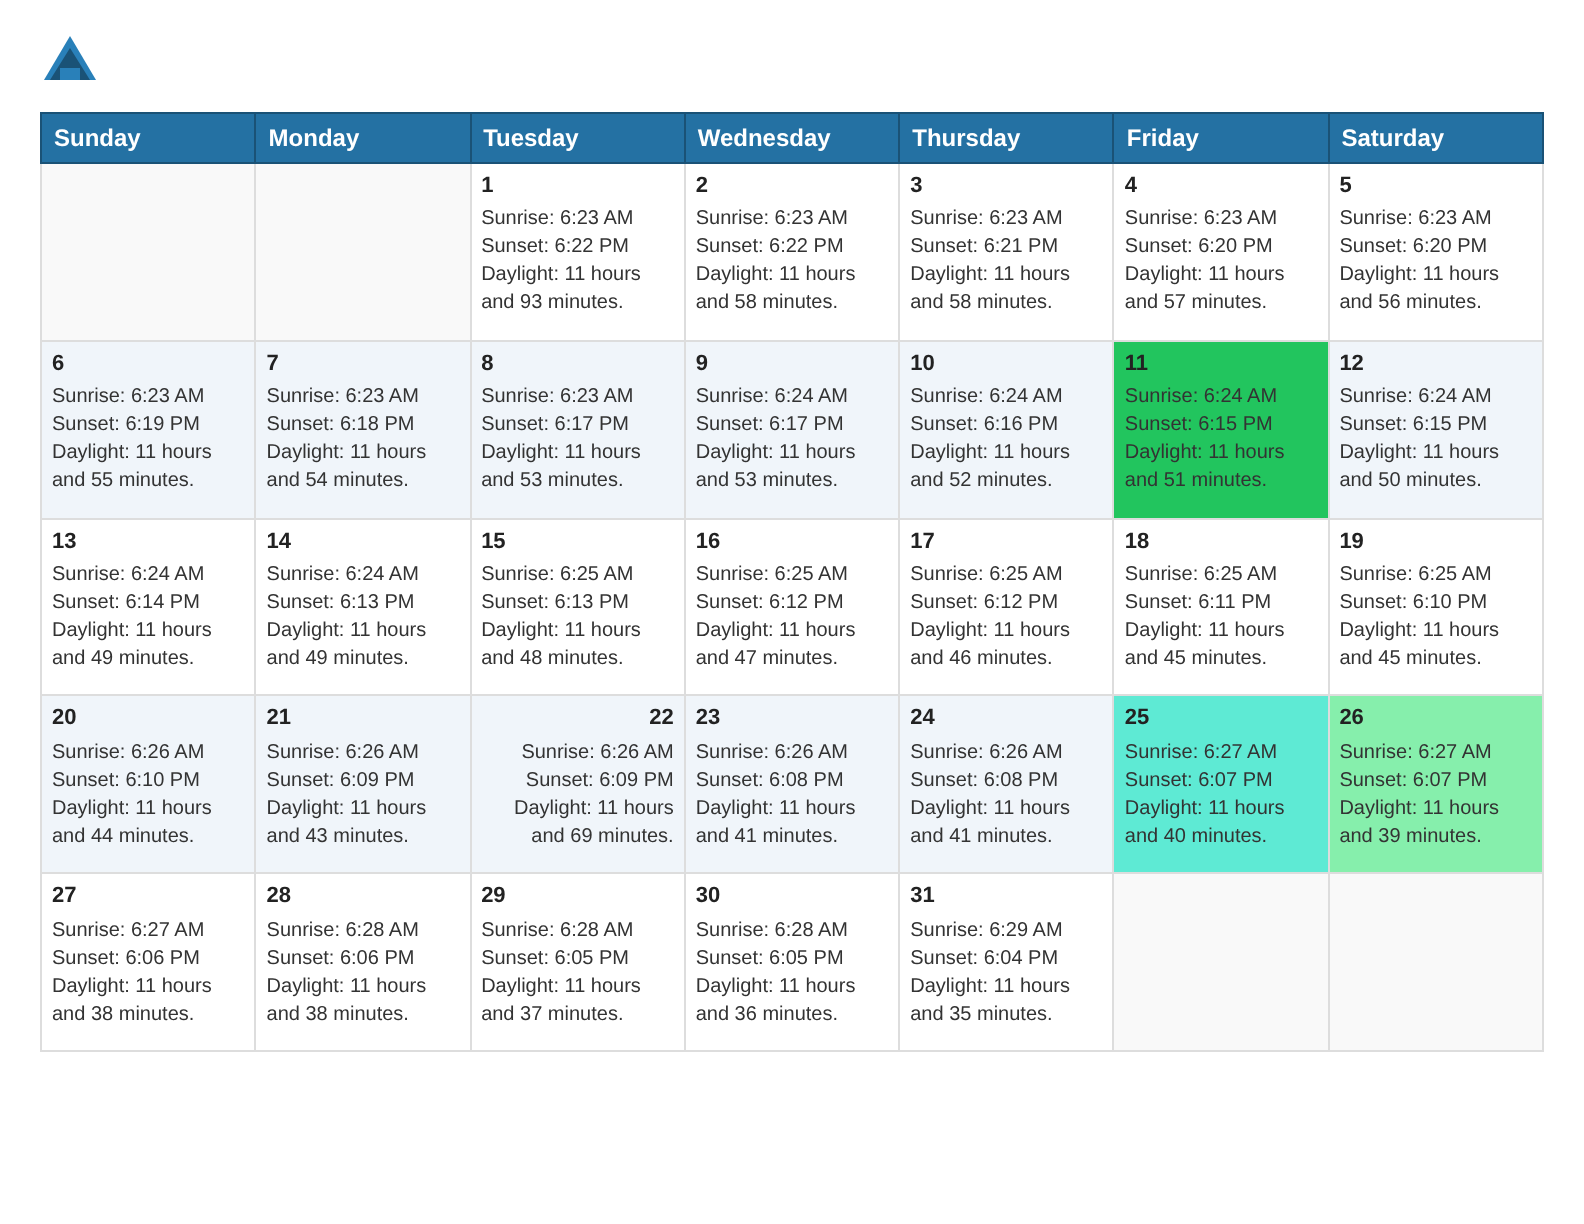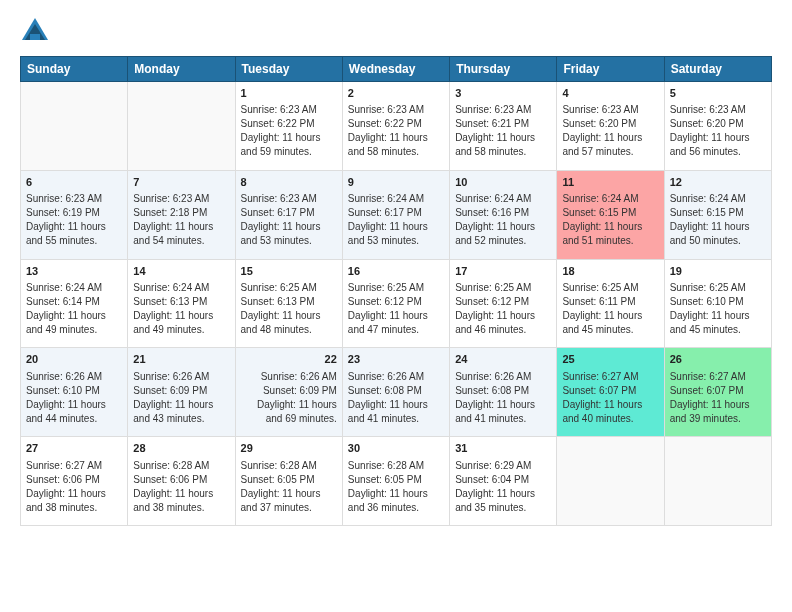--- a/index.html
+++ b/index.html
@@ -133,21 +133,21 @@
     </thead>
     <tbody id="calendar-body">
     <tr>
           <td class="empty-cell"></td>
           <td class="empty-cell"></td>
           <td>
             <span class="day-num">1</span>
             <div>Sunrise: 6:23 AM</div>
             <div>Sunset: 6:22 PM</div>
             <div>Daylight: 11 hours</div>
-            <div>and 59 minutes.</div>
+            <div>and 93 minutes.</div>
           </td>
           <td>
             <span class="day-num">2</span>
             <div>Sunrise: 6:23 AM</div>
             <div>Sunset: 6:22 PM</div>
             <div>Daylight: 11 hours</div>
             <div>and 58 minutes.</div>
           </td>
           <td>
             <span class="day-num">3</span>
@@ -175,21 +175,21 @@
           <td style="background: rgb(240, 245, 250);">
             <span class="day-num">6</span>
             <div>Sunrise: 6:23 AM</div>
             <div>Sunset: 6:19 PM</div>
             <div>Daylight: 11 hours</div>
             <div>and 55 minutes.</div>
           </td>
           <td style="background: rgb(240, 245, 250);">
             <span class="day-num">7</span>
             <div>Sunrise: 6:23 AM</div>
-            <div>Sunset: 2:18 PM</div>
+            <div>Sunset: 6:18 PM</div>
             <div>Daylight: 11 hours</div>
             <div>and 54 minutes.</div>
           </td>
           <td style="background: rgb(240, 245, 250);">
             <span class="day-num">8</span>
             <div>Sunrise: 6:23 AM</div>
             <div>Sunset: 6:17 PM</div>
             <div>Daylight: 11 hours</div>
             <div>and 53 minutes.</div>
           </td>
@@ -200,21 +200,21 @@
             <div>Daylight: 11 hours</div>
             <div>and 53 minutes.</div>
           </td>
           <td style="background: rgb(240, 245, 250);">
             <span class="day-num">10</span>
             <div>Sunrise: 6:24 AM</div>
             <div>Sunset: 6:16 PM</div>
             <div>Daylight: 11 hours</div>
             <div>and 52 minutes.</div>
           </td>
-          <td style="background: #fca5a5;">
+          <td style="background: #22c55e;">
             <span class="day-num">11</span>
             <div>Sunrise: 6:24 AM</div>
             <div>Sunset: 6:15 PM</div>
             <div>Daylight: 11 hours</div>
             <div>and 51 minutes.</div>
           </td>
           <td style="background: rgb(240, 245, 250);">
             <span class="day-num">12</span>
             <div>Sunrise: 6:24 AM</div>
             <div>Sunset: 6:15 PM</div>

